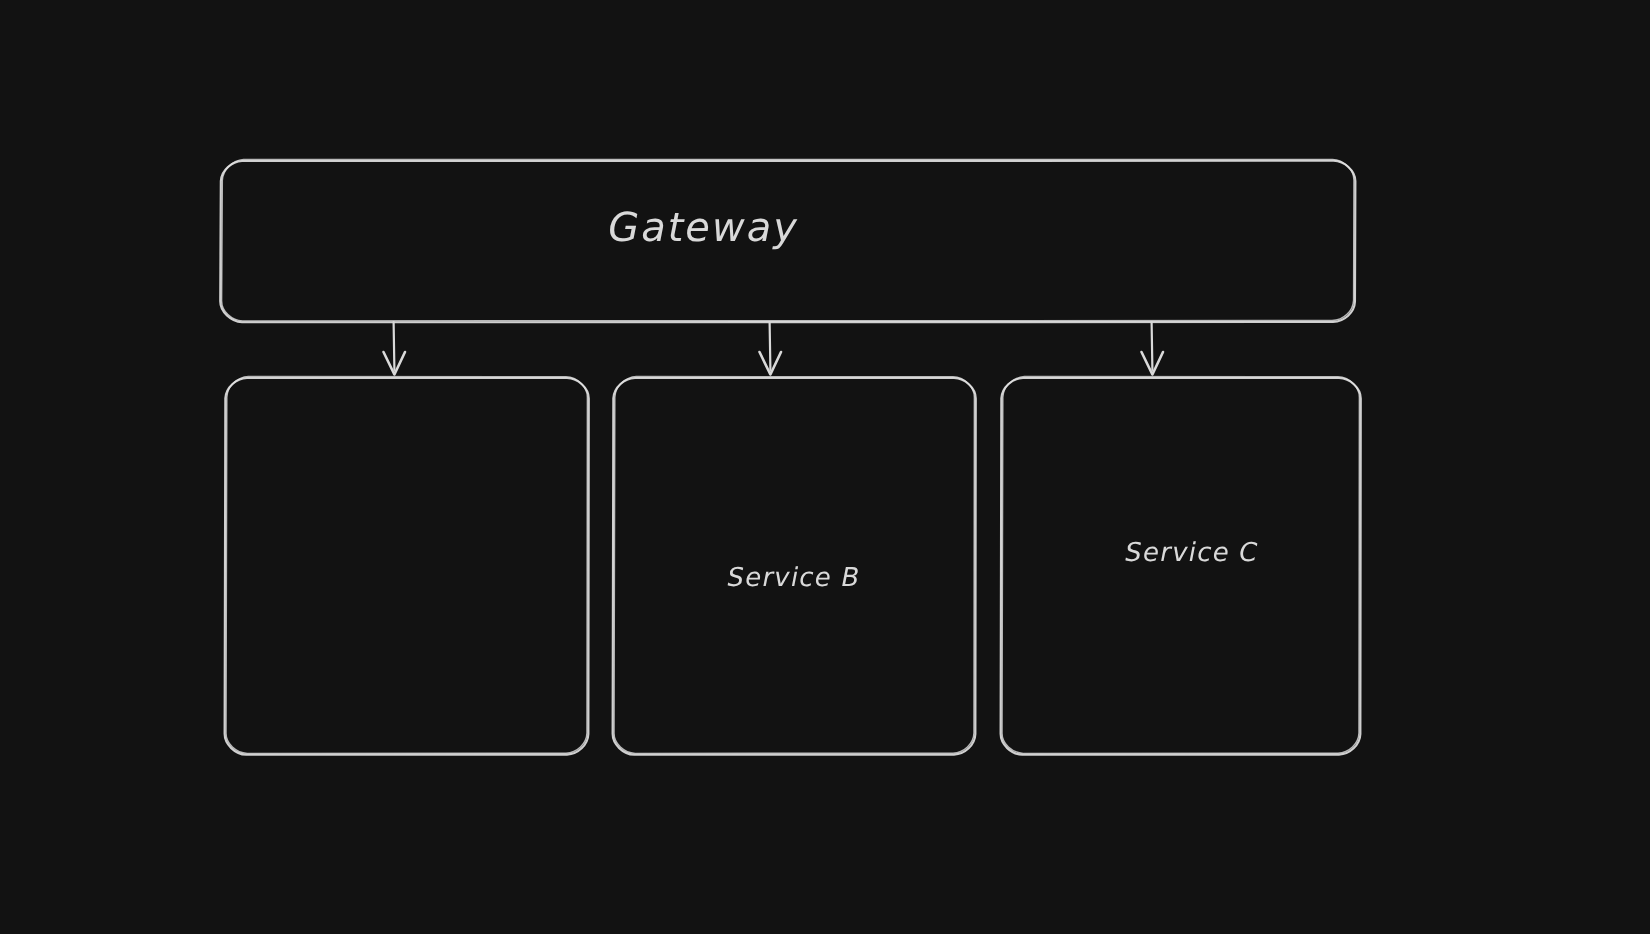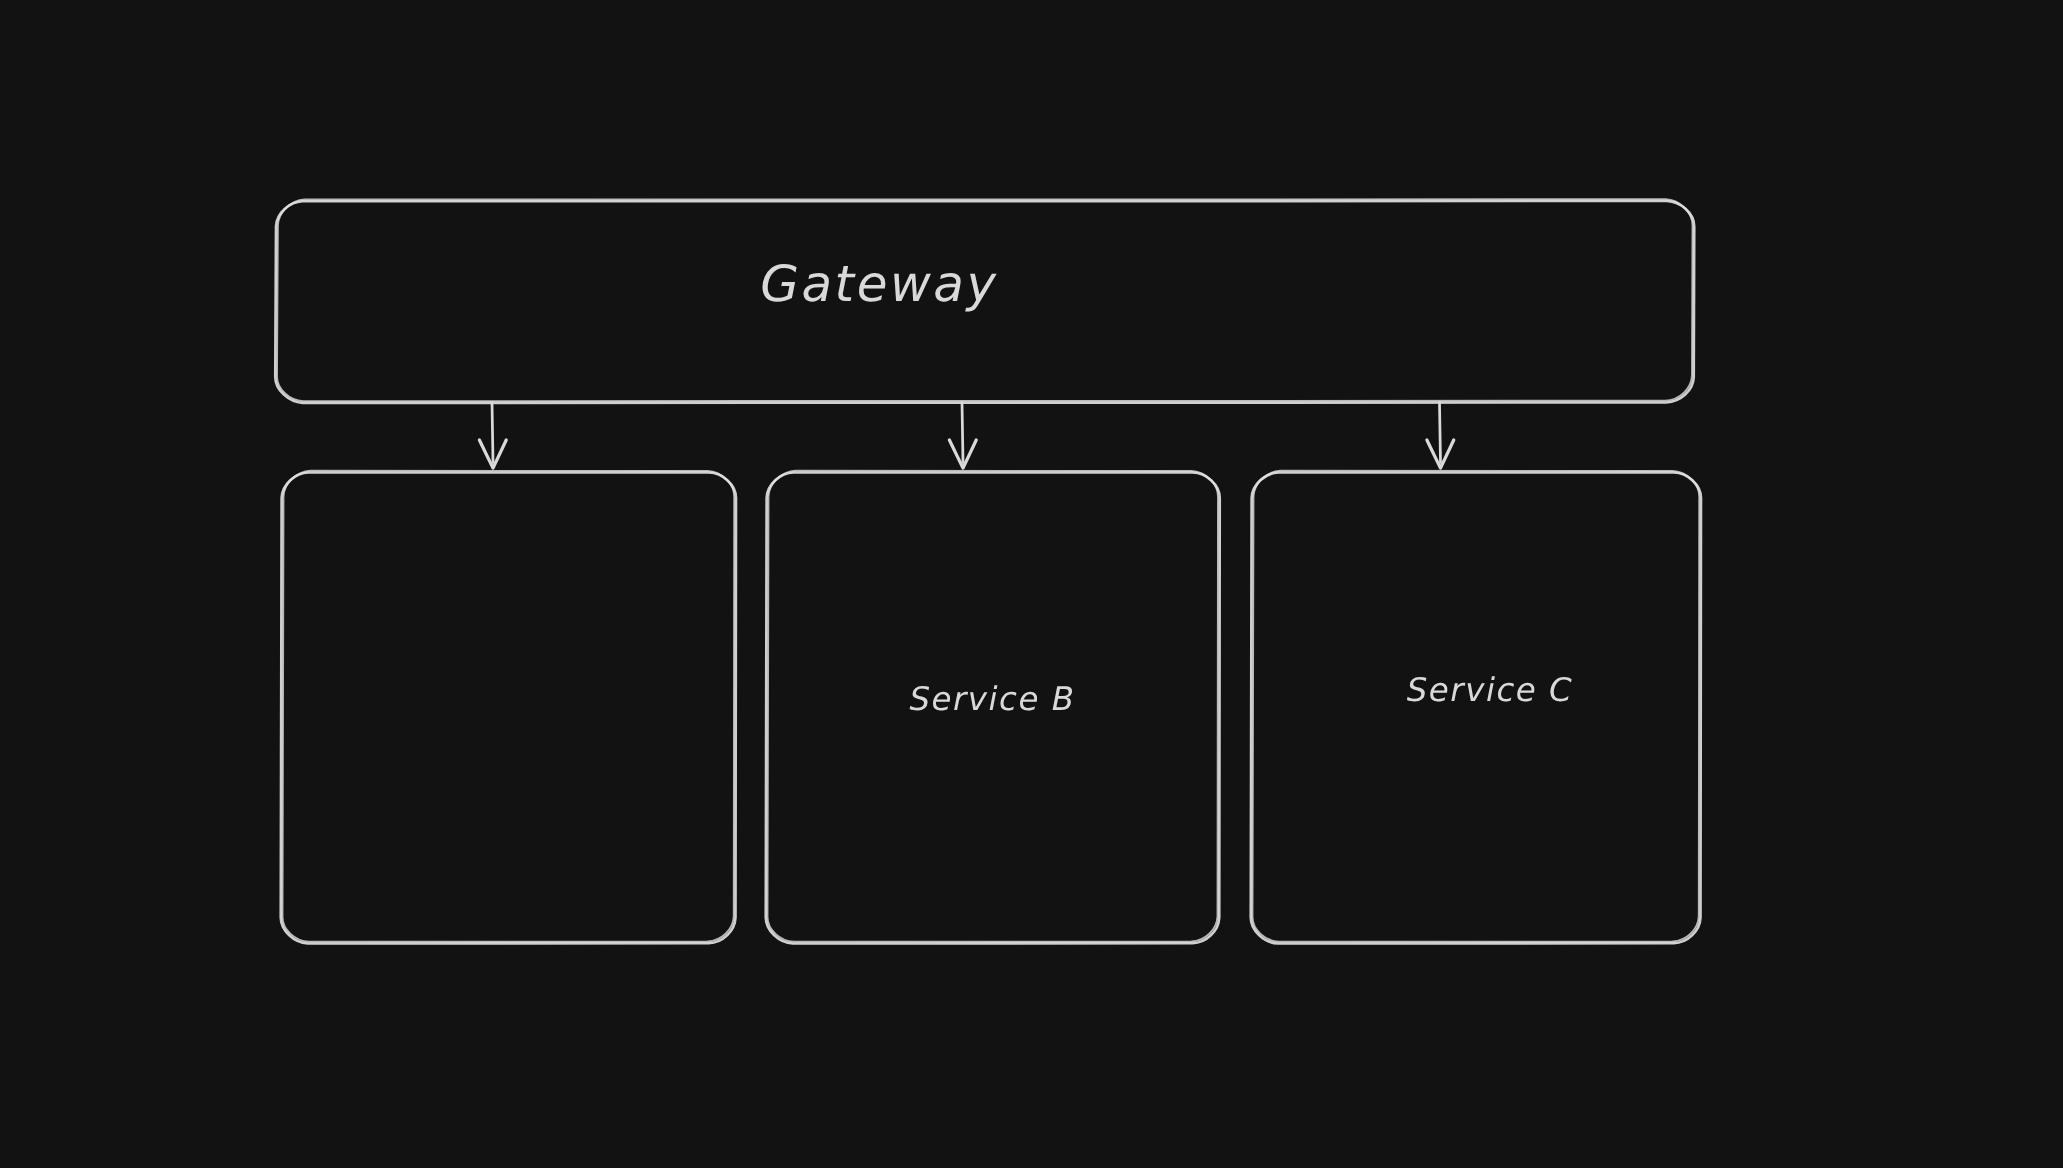--- a/index.html
+++ b/index.html
@@ -153,17 +153,17 @@
     <g>
       <path d="M 1151.6 322 L 1152.4 370" fill="none" stroke="#d9d9d9" stroke-width="2.2" stroke-linecap="round"></path>
       <path d="M 1141.5 352 L 1152.4 374.5 L 1163 352" fill="none" stroke="#d9d9d9" stroke-width="2.6" stroke-linecap="round" stroke-linejoin="round"></path>
     </g>
 
   </svg>
 
   <div class="node-label gateway-label" style="left:220px; top:205px; width:967px;">Gateway</div>
 
 
-  <div class="node-label service-label" style="left:613px; top:545px; width:362px;">Service B</div>
+  <div class="node-label service-label" style="left:613px; top:563px; width:362px;">Service B</div>
 
   <div class="node-label service-label" style="left:1001px; top:538px; width:286px;padding-left:48px;">Service C</div>
 
 </div>
 
 </body></html>

